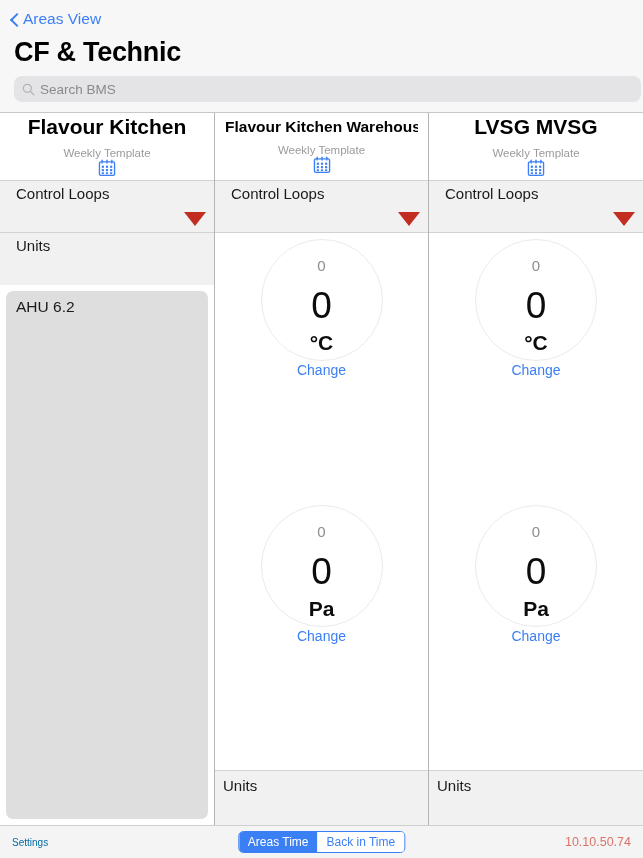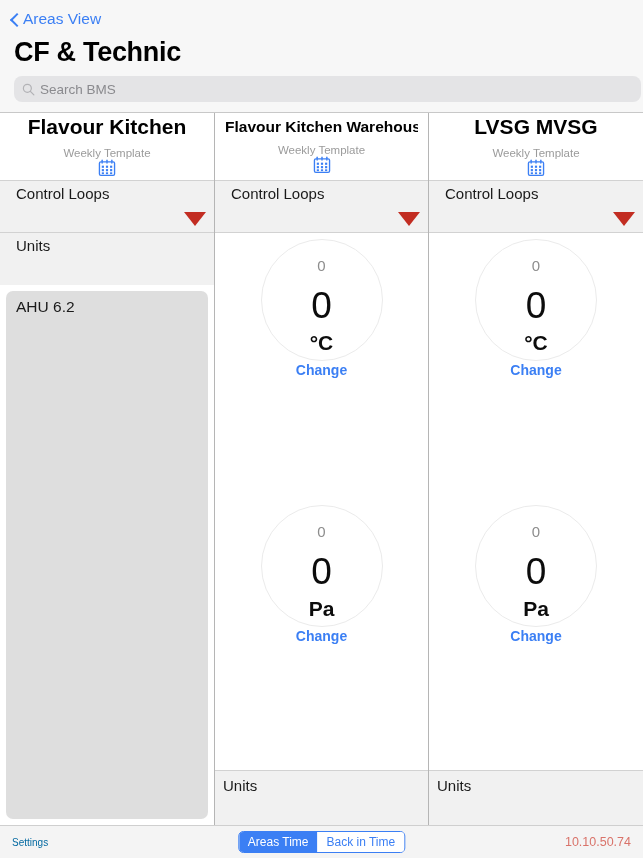--- a/index.html
+++ b/index.html
@@ -253,21 +253,20 @@
     margin-top: 8px;
   }
   .g-change {
     position: absolute;
     left: 0; right: 0;
     bottom: -18px;
     text-align: center;
     font-size: 14px;
     color: #3b7ff4;
     cursor: pointer;
-    font-weight: bold;
   }
 
   .units-foot {
     flex: 0 0 54px;
     height: 54px;
     background: #f1f1f1;
     border-top: 1px solid #d2d2d2;
     position: relative;
     cursor: pointer;
   }

